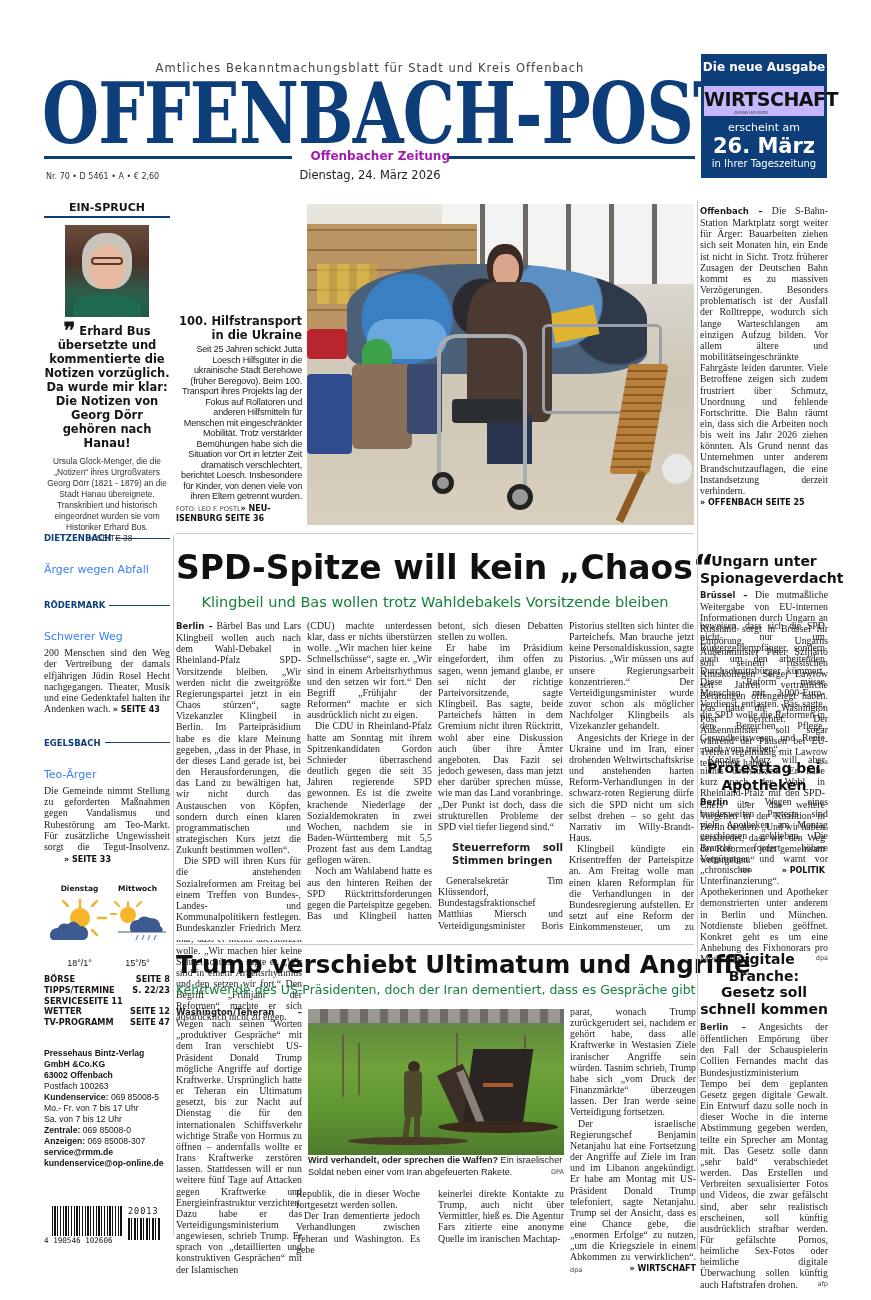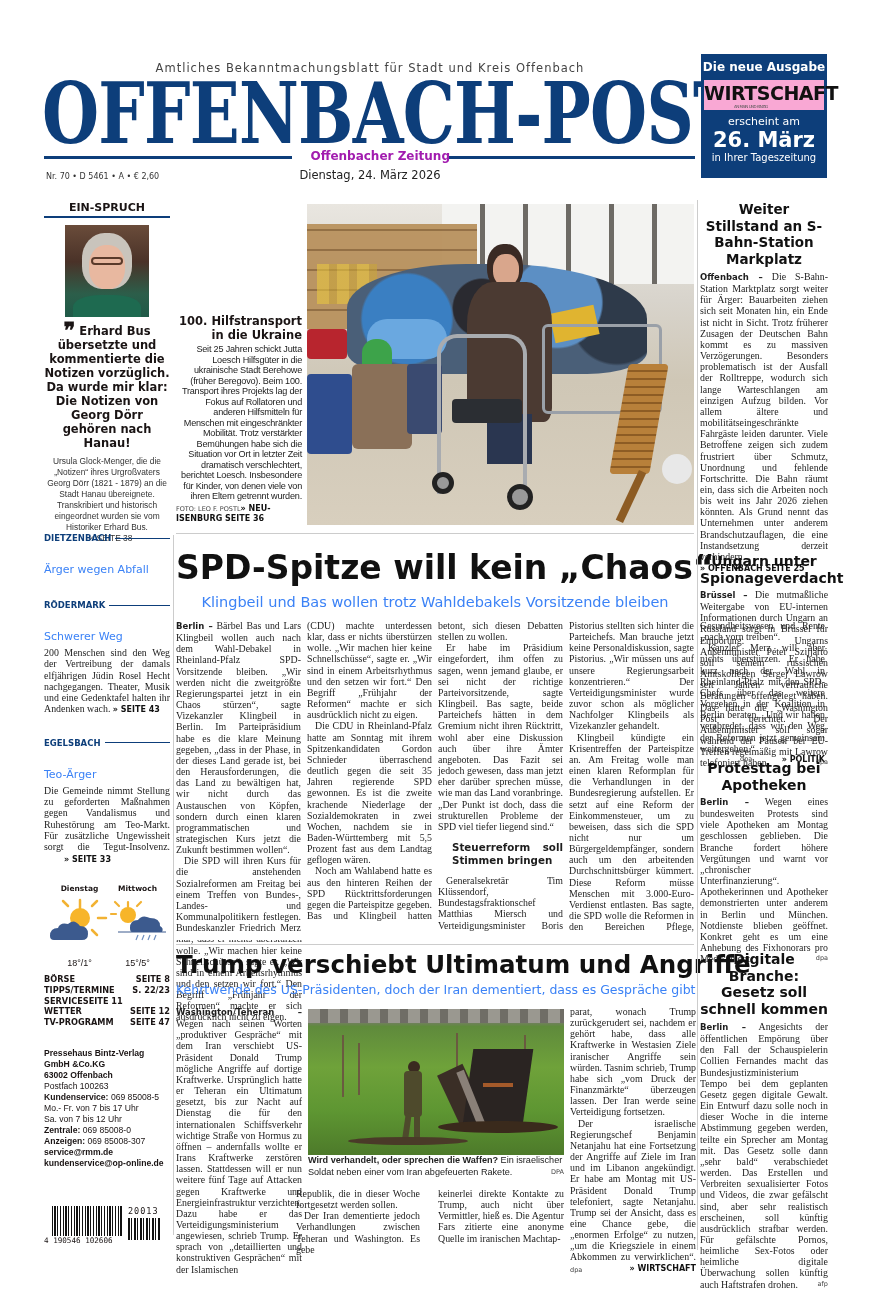--- a/index.html
+++ b/index.html
@@ -8,39 +8,39 @@
 .abs{position:absolute}
 
 #tagline{left:0;width:740px;top:61px;text-align:center;font-family:"DejaVu Sans",sans-serif;font-size:11.5px;letter-spacing:1px;color:#444}
 #logo{left:42px;top:74px;width:654px;height:80px;font-family:"DejaVu Serif",serif;font-weight:bold;font-size:84px;line-height:80px;color:#0d3e7a;text-align:center;transform:scaleX(0.78);transform-origin:left top;white-space:nowrap;letter-spacing:-1px;width:840px}
 .mrule{height:3px;background:#0d3e7a;top:156px}
 #subtitle{left:290px;width:160px;top:149px;text-align:right;font-family:"DejaVu Sans",sans-serif;font-weight:bold;font-size:12px;color:#a21caf}
 #dateline{left:270px;width:200px;top:168px;text-align:center;font-family:"DejaVu Sans",sans-serif;font-size:11.5px;color:#222}
 #issue{left:46px;top:172px;font-family:"DejaVu Sans",sans-serif;font-size:8px;color:#333}
 #promo{left:701px;top:54px;width:126px;height:124px;background:#0d3e7a;color:#fff;text-align:center;font-family:"DejaVu Sans",sans-serif}
 #promo .h{font-weight:bold;font-size:12px;margin-top:6px}
-#promo .w{background:#f9a8d4;color:#111;margin:6px 3px 0;height:30px;font-weight:bold;font-size:19px;line-height:26px;letter-spacing:-.5px;position:relative}
+#promo .w{background:#c4b5fd;color:#111;margin:12px 3px 0;height:30px;font-weight:bold;font-size:19px;line-height:26px;letter-spacing:-.5px;position:relative}
 #promo .w small{position:absolute;left:30px;bottom:1px;font-size:4px;font-weight:normal;color:#555;line-height:4px}
 #promo .e{font-size:11px;margin-top:5px}
 #promo .d{font-size:21px;font-weight:bold;line-height:24px}
 #promo .t{font-size:10px}
 
 .kicker{font-family:"DejaVu Sans",sans-serif;font-weight:bold;font-size:8.5px;color:#0d3e7a;display:flex;align-items:center;gap:4px}
 .kicker:after{content:"";flex:1;height:1px;background:#0d3e7a}
 .lh{font-family:"DejaVu Sans",sans-serif;font-size:11px;color:#3b82f6;margin-top:19px;line-height:16px}
 .lt{font-family:"Liberation Serif",serif;font-size:9.9px;line-height:11.3px;text-align:justify;color:#222;margin-top:2px}
 .lt b,.ref{font-family:"DejaVu Sans",sans-serif;font-weight:bold;font-size:8px;color:#111}
 .body{font-family:"Liberation Serif",serif;font-size:9.9px;line-height:11.15px;text-align:justify;color:#1d1d1d;hyphens:auto}
 .body p{text-indent:8px}
 .body p.first{text-indent:0}
 .dl{font-family:"DejaVu Sans",sans-serif;font-weight:bold;font-size:8.5px}
 .sh{font-family:"DejaVu Sans",sans-serif;font-weight:bold;font-size:15px;text-align:center;line-height:17px;color:#111}
 .src{font-family:"DejaVu Sans",sans-serif;font-size:6.5px;color:#444}
 .bigh{font-family:"DejaVu Sans",sans-serif;font-weight:bold;color:#111;text-align:center;white-space:nowrap}
-.subh{font-family:"DejaVu Sans",sans-serif;color:#3b82f6;text-align:center;white-space:nowrap}
+.subh{font-family:"DejaVu Sans",sans-serif;color:#15803d;text-align:center;white-space:nowrap}
 .vrule{width:1px;background:#ccc}
 .hr{height:1px;background:#ccc}
 </style>
 </head>
 <body>
 
 <div class="abs" id="tagline">Amtliches Bekanntmachungsblatt für Stadt und Kreis Offenbach</div>
 <div class="abs" id="logo">OFFENBACH-POST</div>
 <div class="abs mrule" style="left:44px;width:248px"></div>
 <div class="abs mrule" style="left:447px;width:248px"></div>
@@ -110,21 +110,20 @@
   <div style="position:absolute;left:200px;top:280px;width:26px;height:26px;border-radius:50%;border:5px solid #222;background:#999"></div>
 
   <div style="position:absolute;left:235px;top:120px;width:120px;height:90px;border:3px solid #9aa0a8;border-radius:6px"></div>
 
   <div style="position:absolute;left:312px;top:160px;width:40px;height:110px;background:repeating-linear-gradient(0deg,#b8803a 0 6px,#8d5c24 6px 8px);transform:skewX(-10deg);border-radius:4px"></div>
   <div style="position:absolute;left:320px;top:265px;width:8px;height:55px;background:#8d5c24;transform:rotate(25deg)"></div>
   <div style="position:absolute;left:355px;top:250px;width:30px;height:30px;border-radius:50%;background:#e8e8e8"></div>
 </div>
 
 <div class="abs" style="left:700px;top:201px;width:128px">
-  <div class="sh" style="font-size:13.5px;line-height:16.5px">Weiter Stillstand an S-Bahn-Station Markplatz</div>
   <div class="body" style="margin-top:4px;font-size:9.9px;line-height:11.15px"><span class="dl">Offenbach –</span> <span>Die S-Bahn-Station Marktplatz sorgt weiter für Ärger: Bauarbeiten ziehen sich seit Monaten hin, ein Ende ist nicht in Sicht. Trotz früherer Zusagen der Deutschen Bahn kommt es zu massiven Verzögerungen. Besonders problematisch ist der Ausfall der Rolltreppe, wodurch sich lange Warteschlangen am einzigen Aufzug bilden. Vor allem ältere und mobilitätseingeschränkte Fahrgäste leiden darunter. Viele Betroffene zeigen sich zudem frustriert über Schmutz, Unordnung und fehlende Fortschritte. Die Bahn räumt ein, dass sich die Arbeiten noch bis weit ins Jahr 2026 ziehen könnten. Als Grund nennt das Unternehmen unter anderem Brandschutzauflagen, die eine Instandsetzung derzeit verhindern.</span> <span class="ref" style="white-space:nowrap">» OFFENBACH SEITE 25</span></div>
 </div>
 
 <div class="abs" style="left:44px;top:533px;width:126px">
   <div>
     <div class="kicker">DIETZENBACH</div>
     <div class="lh">Ärger wegen Abfall</div>
   </div>
   <div style="margin-top:22px">
     <div class="kicker">RÖDERMARK</div>
@@ -228,20 +227,21 @@
 <div class="abs body" style="left:176px;top:620px;width:518px;height:1px"></div>
 
 <div class="abs body" style="left:176px;top:620px;width:518px;height:320px;column-count:4;column-gap:6px;background:#fff">
   <p class="first"><span class="dl">Berlin –</span> <span>Bärbel Bas und Lars Klingbeil wollen auch nach dem Wahl-Debakel in Rheinland-Pfalz SPD-Vorsitzende bleiben. „Wir werden nicht die zweitgrößte Regierungspartei jetzt in ein Chaos stürzen“, sagte Vizekanzler Klingbeil in Berlin. Im Parteipräsidium habe es die klare Meinung gegeben, „dass in der Phase, in der dieses Land gerade ist, bei den Herausforderungen, die das Land zu bewältigen hat, wir nicht durch das Austauschen von Köpfen, sondern durch einen klaren programmatischen und strategischen Kurs jetzt die Zukunft bestimmen wollen“.</span></p>
   <p>Die SPD will ihren Kurs für die anstehenden Sozialreformen am Freitag bei einem Treffen von Bundes-, Landes- und Kommunalpolitikern festlegen. Bundeskanzler Friedrich Merz (CDU) machte unterdessen klar, dass er nichts überstürzen wolle. „Wir machen hier keine Schnellschüsse“, sagte er. „Wir sind in einem Arbeitsrhythmus und den setzen wir fort.“ Den Begriff „Frühjahr der Reformen“ machte er sich ausdrücklich nicht zu eigen.</p>
   <p>Die CDU in Rheinland-Pfalz hatte am Sonntag mit ihrem Spitzenkandidaten Gordon Schnieder überraschend deutlich gegen die seit 35 Jahren regierende SPD gewonnen. Es ist die zweite krachende Niederlage der Sozialdemokraten in zwei Wochen, nachdem sie in Baden-Württemberg mit 5,5 Prozent fast aus dem Landtag geflogen wären.</p>
   <p>Noch am Wahlabend hatte es aus den hinteren Reihen der SPD Rücktrittsforderungen gegen die Parteispitze gegeben. Bas und Klingbeil hatten betont, sich diesen Debatten stellen zu wollen.</p>
   <p>Er habe im Präsidium eingefordert, ihm offen zu sagen, wenn jemand glaube, er sei nicht der richtige Parteivorsitzende, sagte Klingbeil. Bas sagte, beide Parteichefs hätten in dem Gremium nicht ihren Rücktritt, wohl aber eine Diskussion auch über ihre Ämter angeboten. Das Fazit sei jedoch gewesen, dass man jetzt eher darüber sprechen müsse, wie man das Land voranbringe. „Der Punkt ist doch, dass die strukturellen Probleme der SPD viel tiefer liegend sind.“</p>
   <div style="font-family:'DejaVu Sans',sans-serif;font-weight:bold;font-size:10.3px;line-height:13px;padding:9px 0 8px 14px;text-indent:0;break-inside:avoid">Steuerreform soll Stimmen bringen</div>
   <p>Generalsekretär Tim Klüssendorf, Bundestagsfraktionschef Matthias Miersch und Verteidigungsminister Boris Pistorius stellten sich hinter die Parteichefs. Man brauche jetzt keine Personaldiskussion, sagte Pistorius. „Wir müssen uns auf unsere Regierungsarbeit konzentrieren.“ Der Verteidigungsminister wurde zuvor schon als möglicher Nachfolger Klingbeils als Vizekanzler gehandelt.</p>
+  <p>Angesichts der Kriege in der Ukraine und im Iran, einer drohenden Weltwirtschaftskrise und anstehenden harten Reform-Verhandlungen in der schwarz-roten Regierung dürfe sich die SPD nicht um sich selbst drehen – so geht das Narrativ im Willy-Brandt-Haus.</p>
   <p>Klingbeil kündigte ein Krisentreffen der Parteispitze an. Am Freitag wolle man einen klaren Reformplan für die Verhandlungen in der Bundesregierung aufstellen. Er setzt auf eine Reform der Einkommensteuer, um zu beweisen, dass sich die SPD nicht nur um Bürgergeldempfänger, sondern auch um den arbeitenden Durchschnittsbürger kümmert. Diese Reform müsse Menschen mit 3.000-Euro-Verdienst entlasten. Bas sagte, die SPD wolle die Reformen in den Bereichen Pflege, Gesundheitswesen und Rente „nach vorn treiben“.</p>
   <p>Kanzler Merz will aber nichts überstürzen. Er habe kurz nach der Wahl in Rheinland-Pfalz mit den SPD-Chefs über das weitere Vorgehen in der Koalition in Berlin beraten. „Und wir haben verabredet, dass wir den Weg der Reformen jetzt gemeinsam weitergehen.“</p>
   <div style="display:flex;justify-content:space-between;padding-left:40px">
       <span class="src">dpa</span>
       <span class="ref">» POLITIK</span>
     </div>
 </div>
 
 <div class="abs" style="left:700px;top:553px;width:128px">
   <div class="sh" style="font-size:14px;line-height:16.5px">Ungarn unter Spionageverdacht</div>

